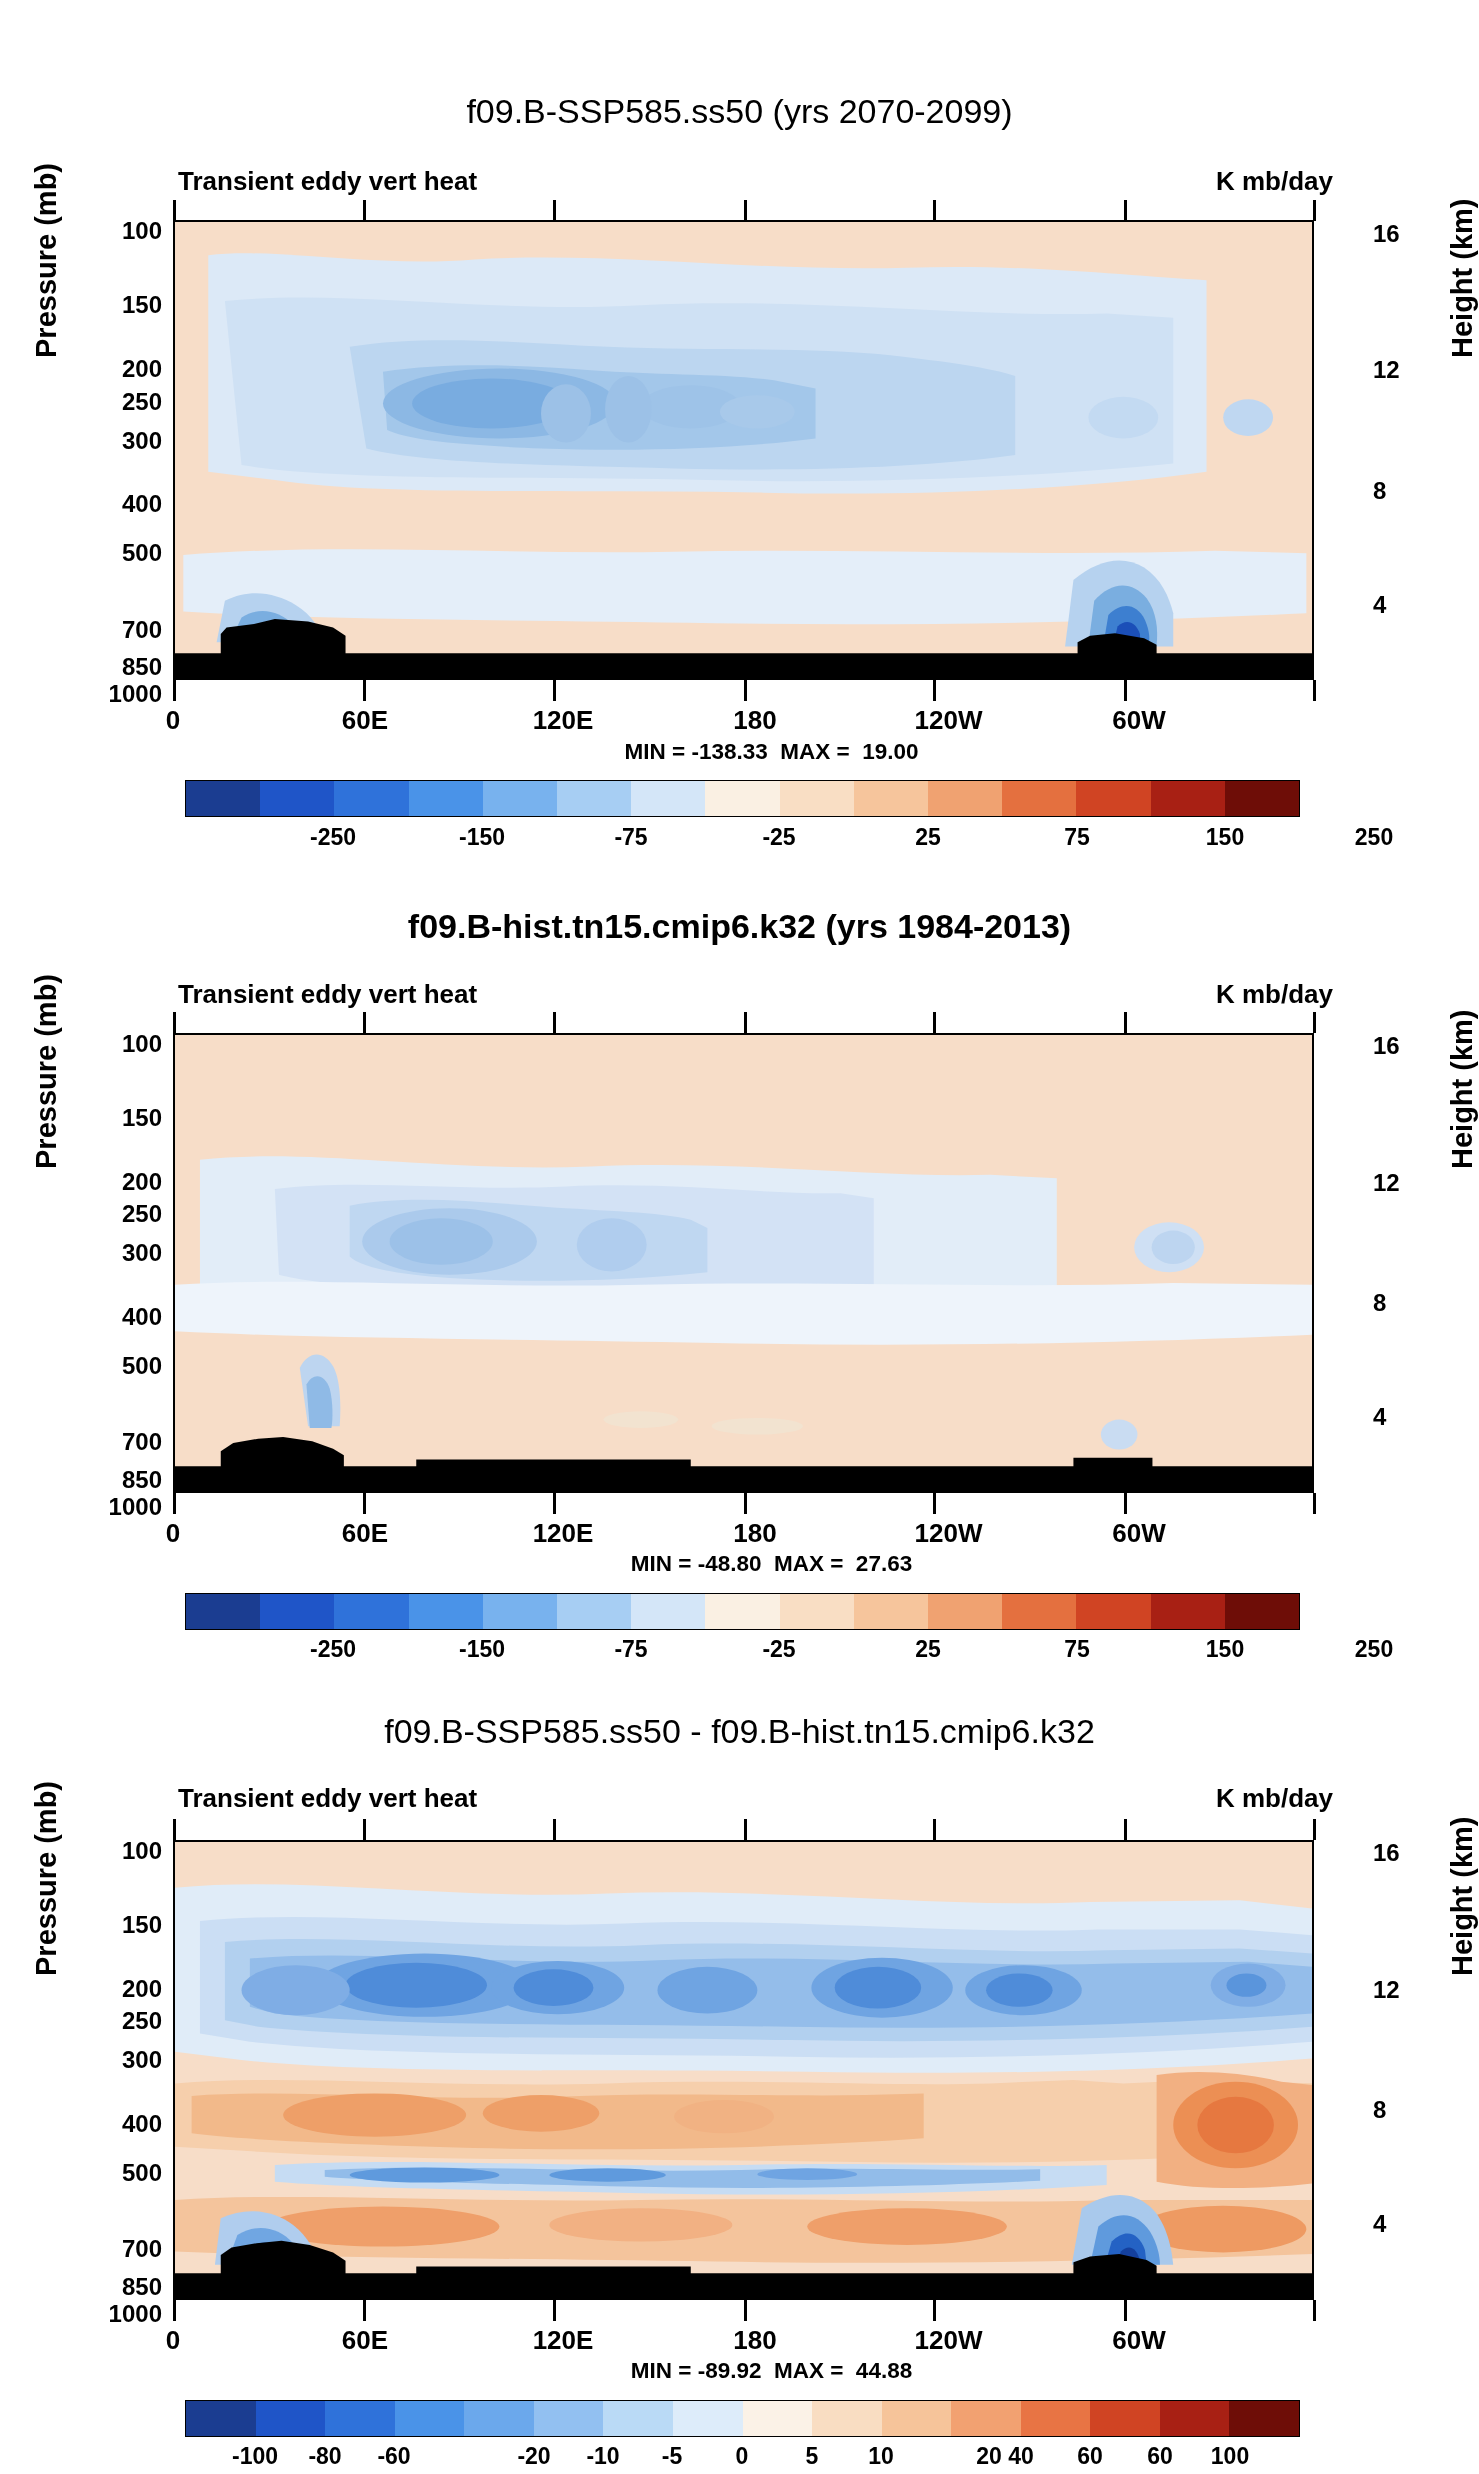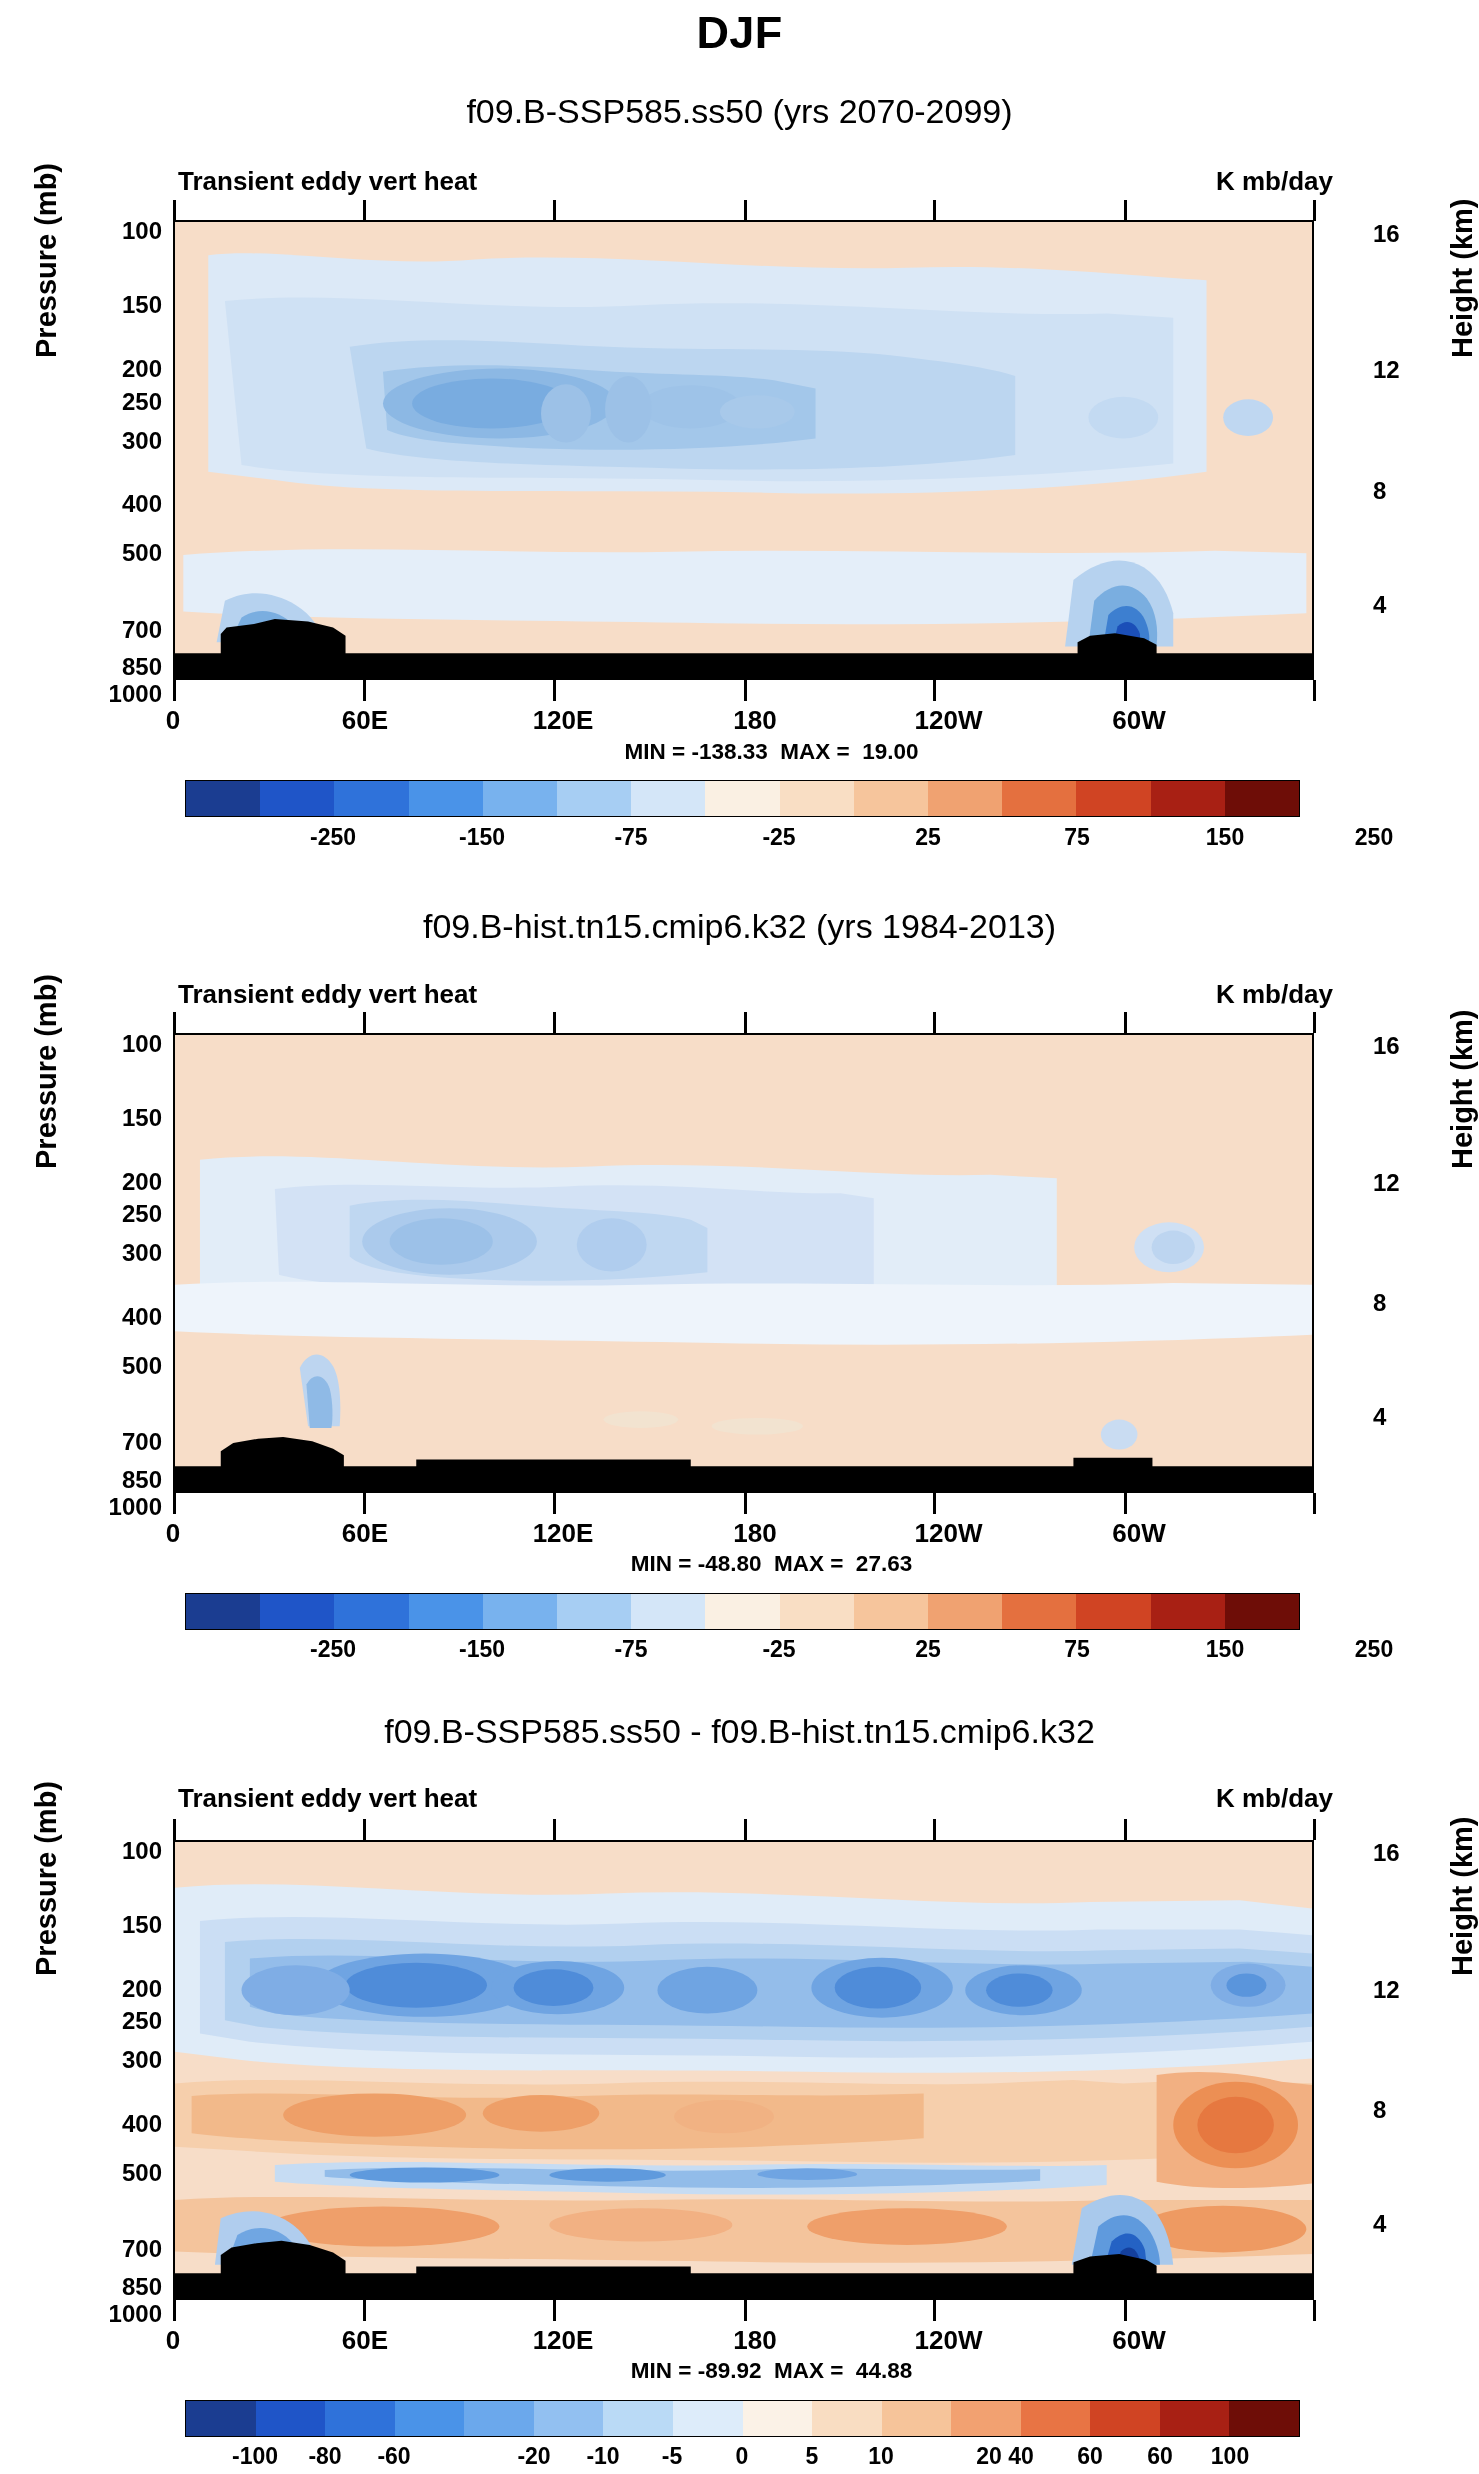--- a/index.html
+++ b/index.html
@@ -33,21 +33,20 @@
   .cbar-labels{position:absolute;height:28px;}
   .cbar-lab{position:absolute;font-size:23px;font-weight:bold;text-align:center;transform:translateX(-50%);white-space:nowrap;}
 
   svg{display:block;}
 </style>
 </head>
 <body>
 
 <div class="page">
 
-  <div class="main-title">DJF</div>
 
   <div class="panel" style="top:0;">
     <div class="panel-title" style="top:92px;">f09.B-SSP585.ss50 (yrs 2070-2099)</div>
     <div class="lbl-left" style="left:178px;top:166px;">Transient eddy vert heat</div>
     <div class="lbl-right" style="right:146px;top:166px;">K mb/day</div>
 
     <div class="ylabel" style="left:30px;top:358px;">Pressure (mb)</div>
     <div class="ylabel-r" style="left:1446px;top:358px;">Height (km)</div>
 
     <div class="ytick" style="left:50px;top:217px;width:112px;">100</div>
@@ -134,21 +133,21 @@
       <div class="cbar-lab" style="left:446px;">-75</div>
       <div class="cbar-lab" style="left:594px;">-25</div>
       <div class="cbar-lab" style="left:743px;">25</div>
       <div class="cbar-lab" style="left:892px;">75</div>
       <div class="cbar-lab" style="left:1040px;">150</div>
       <div class="cbar-lab" style="left:1189px;">250</div>
     </div>
   </div>
 
   <div class="panel" style="top:0;">
-    <div class="panel-title" style="top:907px;">f09.B-hist.tn15.cmip6.k32 (yrs 1984-2013)</div>
+    <div class="panel-title" style="top:907px;font-weight:bold;">f09.B-hist.tn15.cmip6.k32 (yrs 1984-2013)</div>
     <div class="lbl-left" style="left:178px;top:979px;">Transient eddy vert heat</div>
     <div class="lbl-right" style="right:146px;top:979px;">K mb/day</div>
 
     <div class="ylabel" style="left:30px;top:1169px;">Pressure (mb)</div>
     <div class="ylabel-r" style="left:1446px;top:1169px;">Height (km)</div>
 
     <div class="ytick" style="left:50px;top:1030px;width:112px;">100</div>
     <div class="ytick" style="left:50px;top:1104px;width:112px;">150</div>
     <div class="ytick" style="left:50px;top:1168px;width:112px;">200</div>
     <div class="ytick" style="left:50px;top:1200px;width:112px;">250</div>

